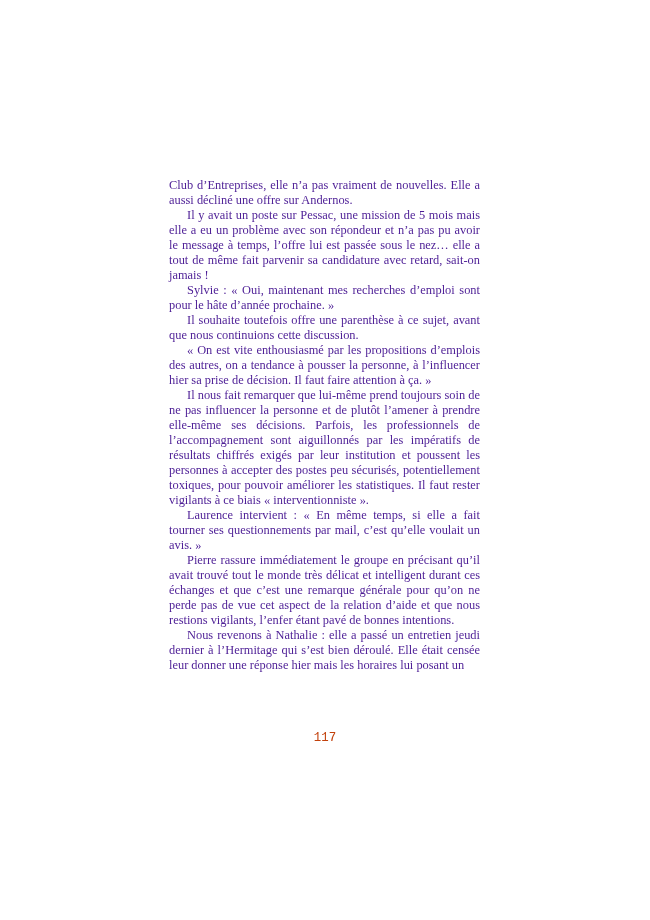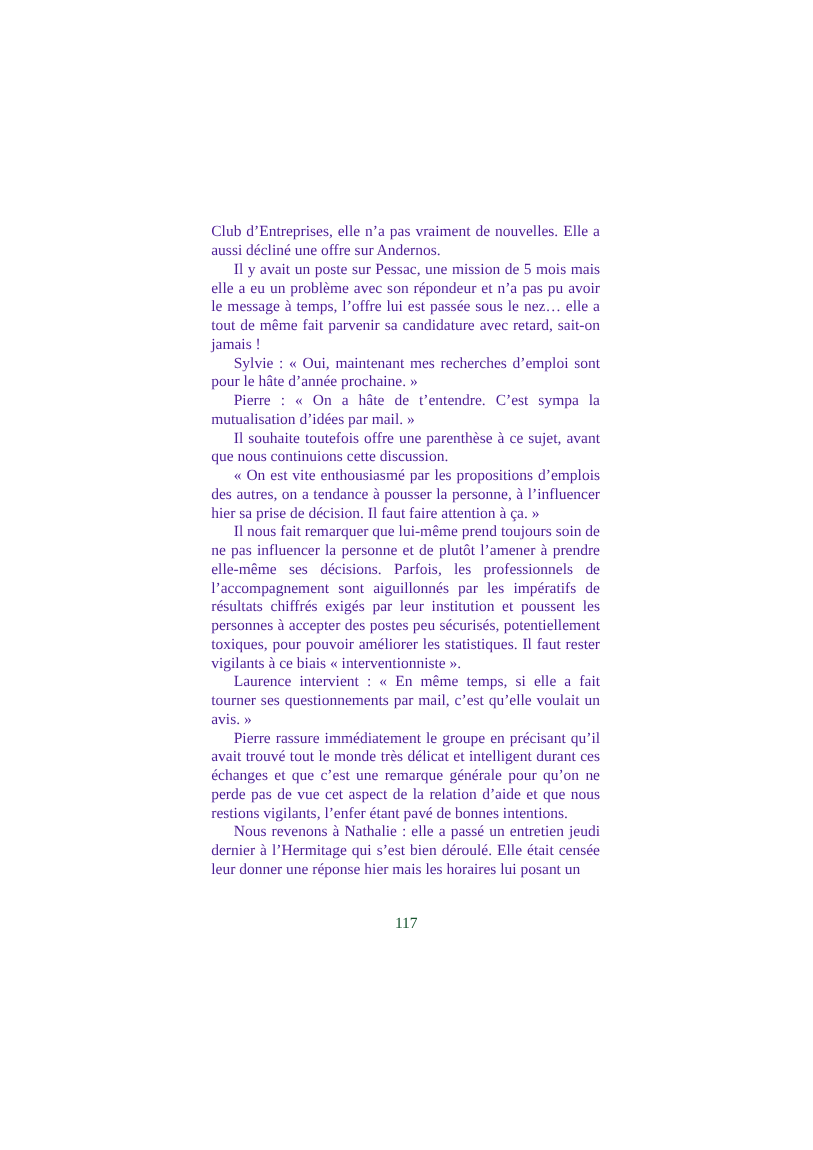--- a/index.html
+++ b/index.html
@@ -15,34 +15,33 @@
     color: #4c1d95;
     text-align: justify;
   }
   .page p { margin: 0; text-indent: 0; hyphens: none; }
   .page p.indent { text-indent: 18px; }
   .page-number {
     position: absolute;
     left: 0; width: 650px;
     top: 731px;
     text-align: center;
-    font-family: Liberation Serif, serif;
+    font-family: Liberation Mono, monospace;
     font-size: 12.4px;
-    color: #14532d;
+    color: #c2410c;
     padding-left: 0px;
   }
 </style>
 </head>
 <body>
 
 <div class="page">
   <p>Club d’Entreprises, elle n’a pas vraiment de nouvelles. Elle a aussi décliné une offre sur Andernos.</p>
   <p class="indent">Il y avait un poste sur Pessac, une mission de 5 mois mais elle a eu un problème avec son répondeur et n’a pas pu avoir le message à temps, l’offre lui est passée sous le nez… elle a tout de même fait parvenir sa candidature avec retard, sait-on jamais !</p>
   <p class="indent">Sylvie : « Oui, maintenant mes recherches d’emploi sont pour le hâte d’année prochaine. »</p>
-  <p class="indent">Pierre : « On a hâte de t’entendre. C’est sympa la mutualisation d’idées par mail. »</p>
   <p class="indent">Il souhaite toutefois offre une parenthèse à ce sujet, avant que nous continuions cette discussion.</p>
   <p class="indent">« On est vite enthousiasmé par les propositions d’emplois des autres, on a tendance à pousser la personne, à l’influencer hier sa prise de décision. Il faut faire attention à ça. »</p>
   <p class="indent">Il nous fait remarquer que lui-même prend toujours soin de ne pas influencer la personne et de plutôt l’amener à prendre elle-même ses décisions. Parfois, les professionnels de l’accompagnement sont aiguillonnés par les impératifs de résultats chiffrés exigés par leur institution et poussent les personnes à accepter des postes peu sécurisés, potentiellement toxiques, pour pouvoir améliorer les statistiques. Il faut rester vigilants à ce biais « interventionniste ».</p>
   <p class="indent">Laurence intervient : « En même temps, si elle a fait tourner ses questionnements par mail, c’est qu’elle voulait un avis. »</p>
   <p class="indent">Pierre rassure immédiatement le groupe en précisant qu’il avait trouvé tout le monde très délicat et intelligent durant ces échanges et que c’est une remarque générale pour qu’on ne perde pas de vue cet aspect de la relation d’aide et que nous restions vigilants, l’enfer étant pavé de bonnes intentions.</p>
   <p class="indent">Nous revenons à Nathalie : elle a passé un entretien jeudi dernier à l’Hermitage qui s’est bien déroulé. Elle était censée leur donner une réponse hier mais les horaires lui posant un</p>
 </div>
 
 <div class="page-number">117</div>
 

